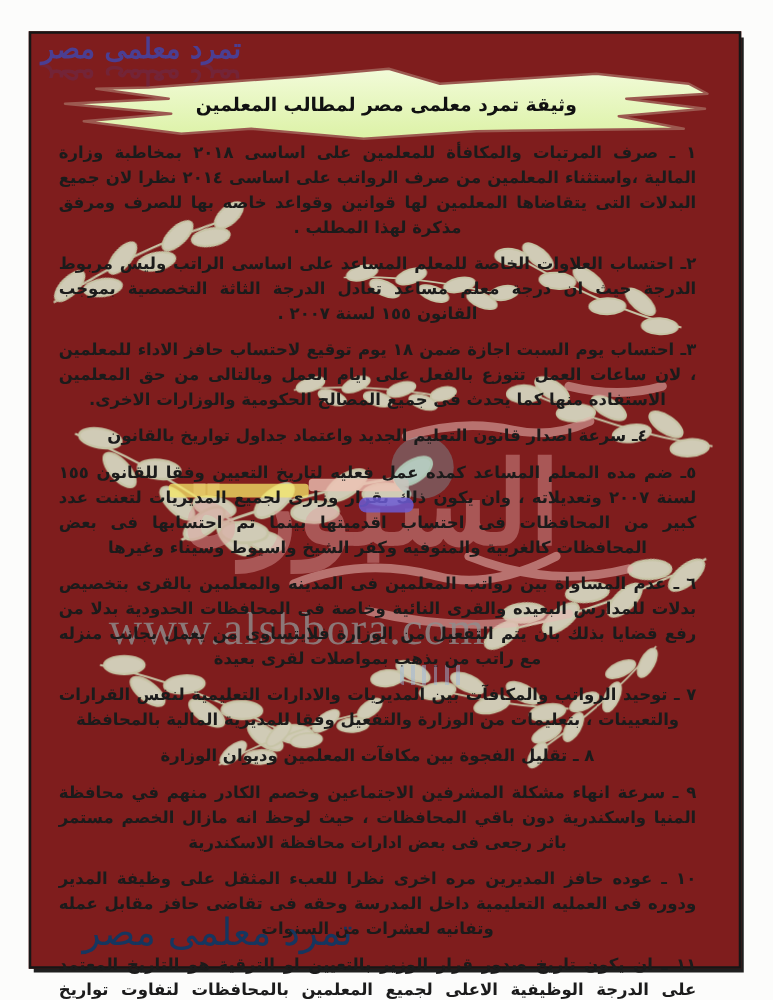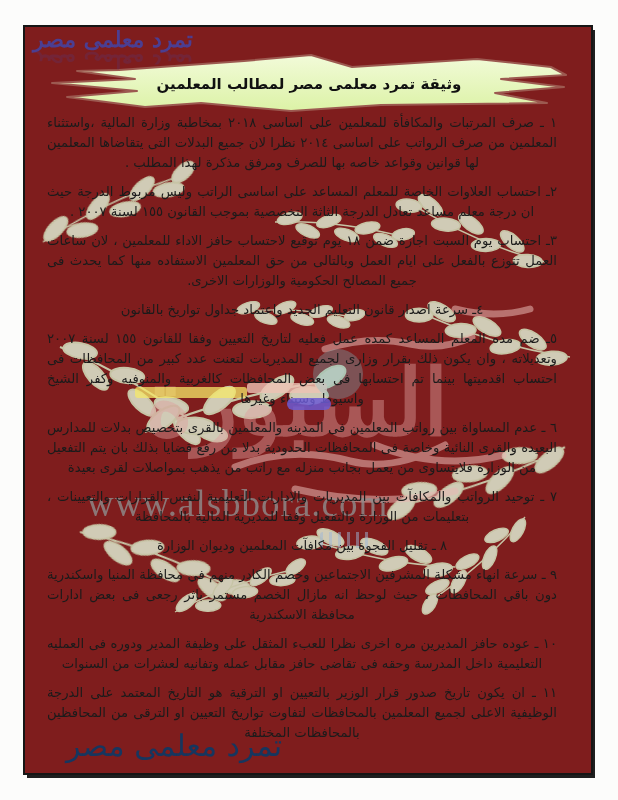--- a/index.html
+++ b/index.html
@@ -53,21 +53,21 @@
   .mark-blue-lines{left:295px;top:505px;width:52px;height:16px;z-index:0;opacity:.5;
     background:repeating-linear-gradient(90deg,#9db7d8 0 3px,transparent 3px 9px);}
   
   .demands{
     position:absolute;left:23px;top:25px;width:566px;z-index:2;
     box-sizing:border-box;padding:88px 32px 0 24px;
     direction:rtl;
   }
   .demands p{
     margin:0 0 9px 0;
-    font-size:13.2px;line-height:20px;font-weight:normal;color:#1b1b1b;
+    font-size:13.2px;line-height:20px;font-weight:bold;color:#1b1b1b;
     text-align:justify;text-align-last:center;
   }
   
   .signature{
     position:absolute;left:66px;top:728px;z-index:2;direction:rtl;
     font-size:30px;color:#16365f;font-family:"DejaVu Serif",serif;
     white-space:nowrap;
   }
 </style>
 </head>

